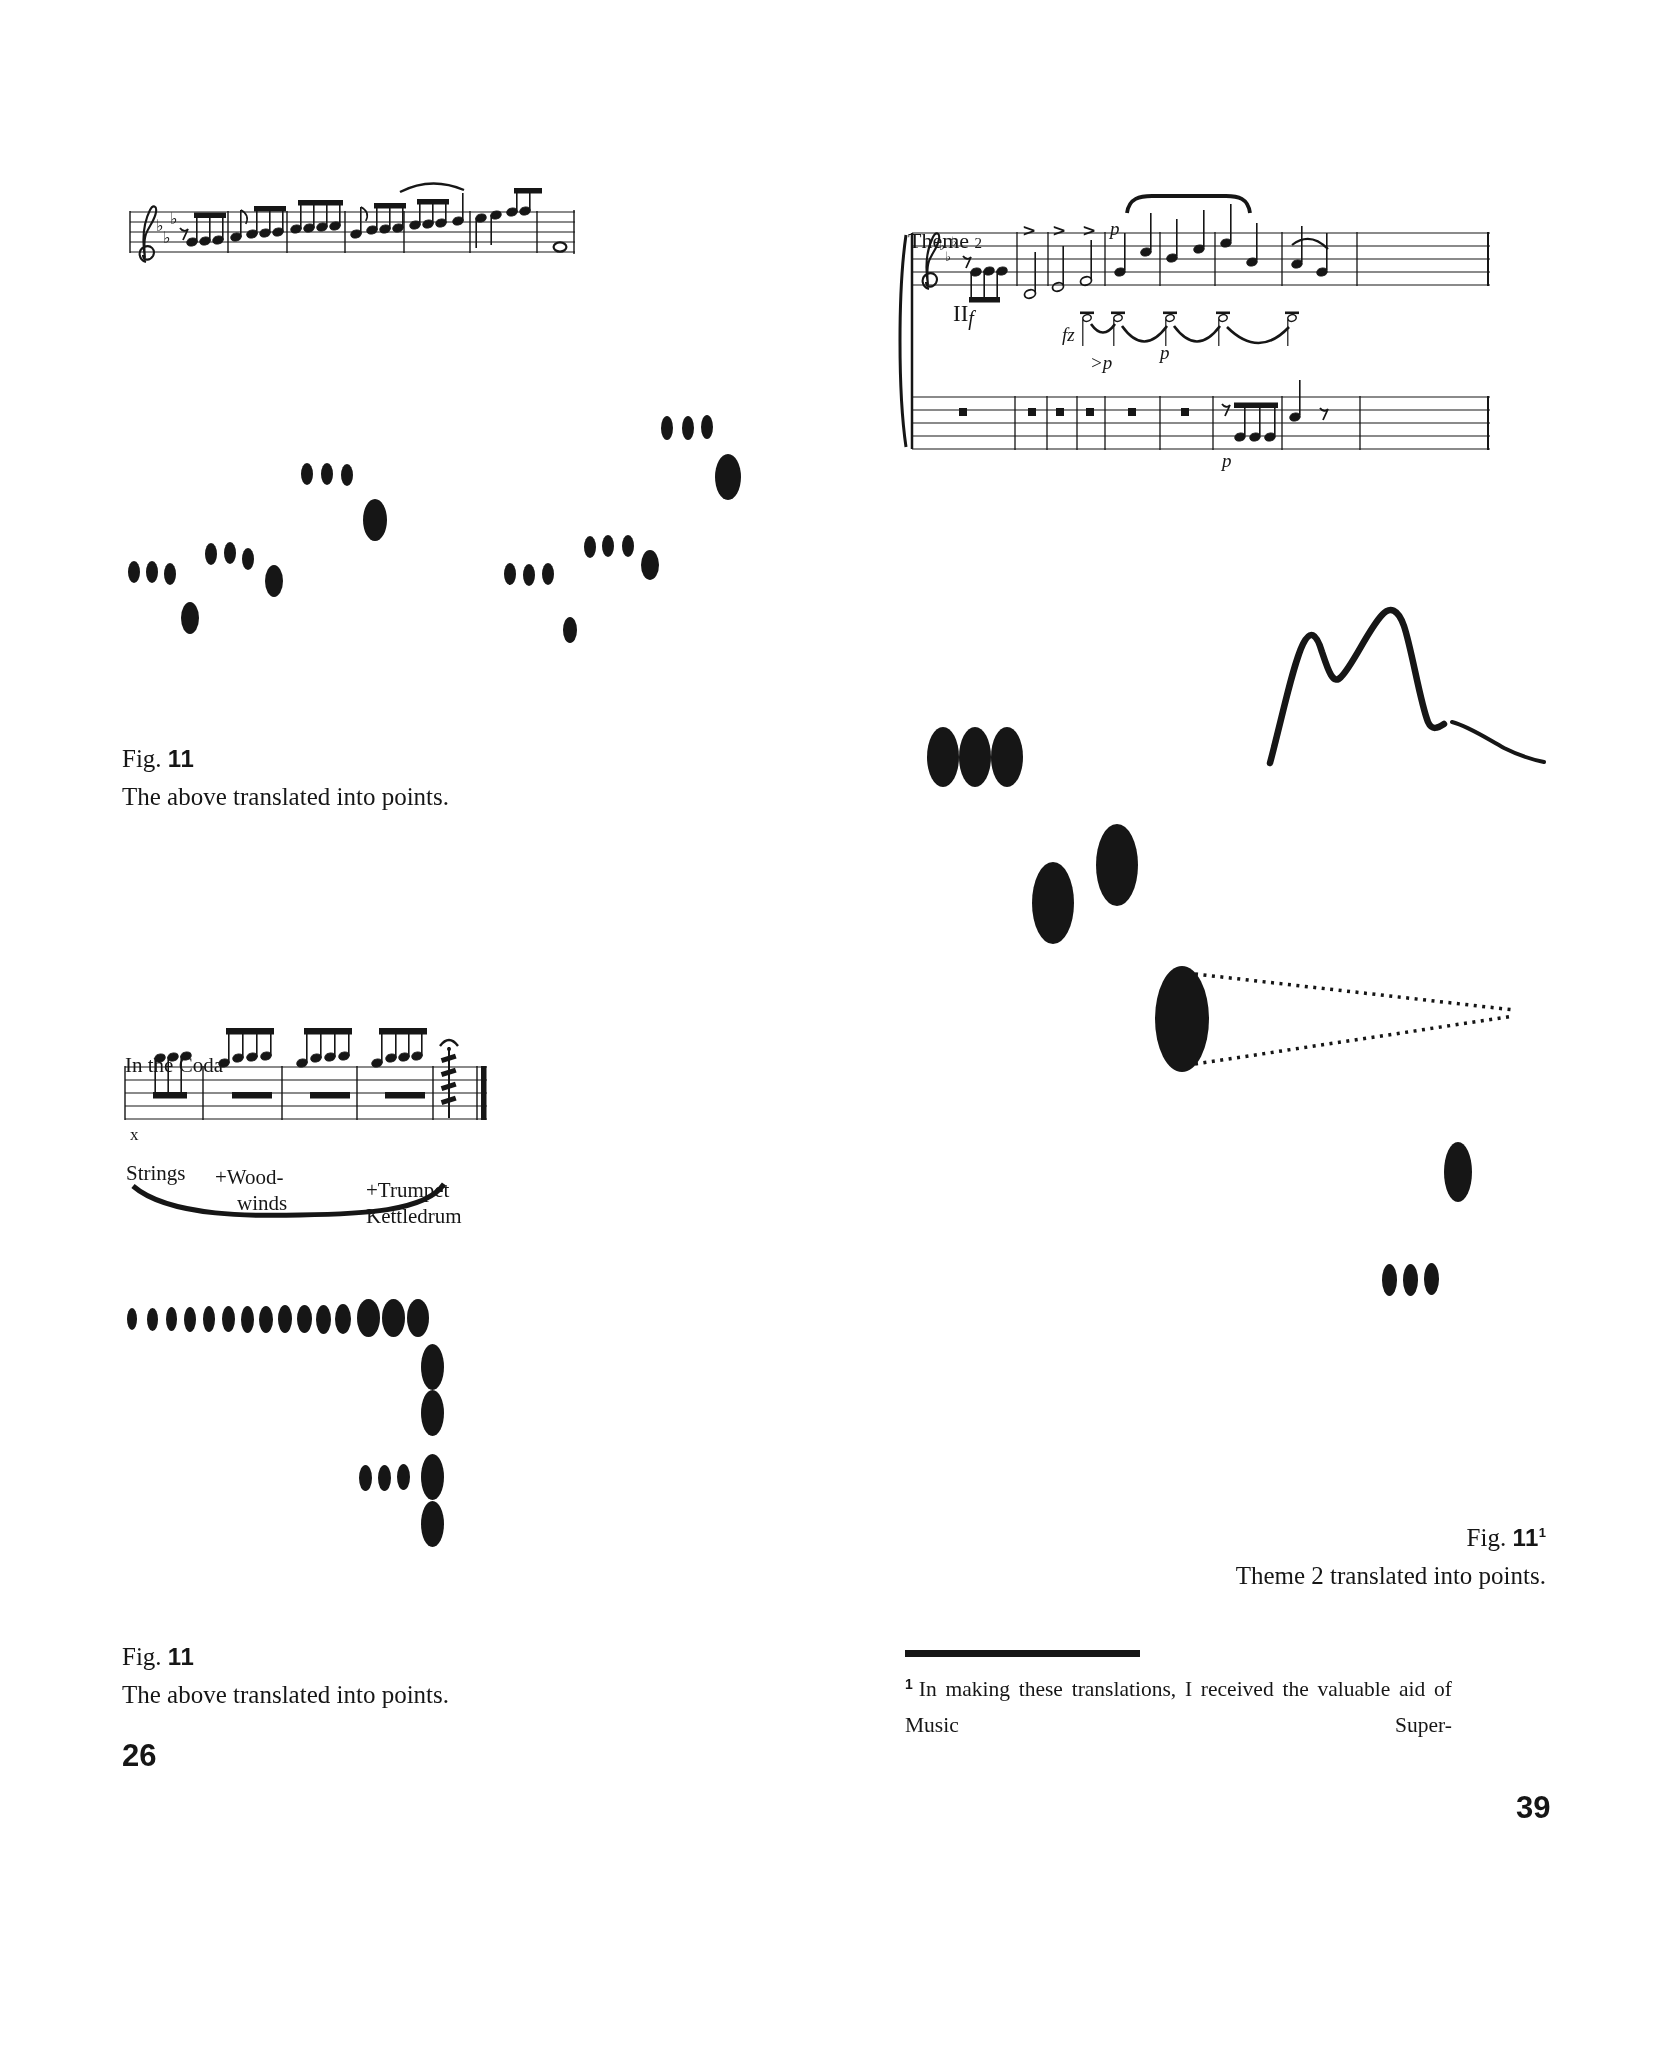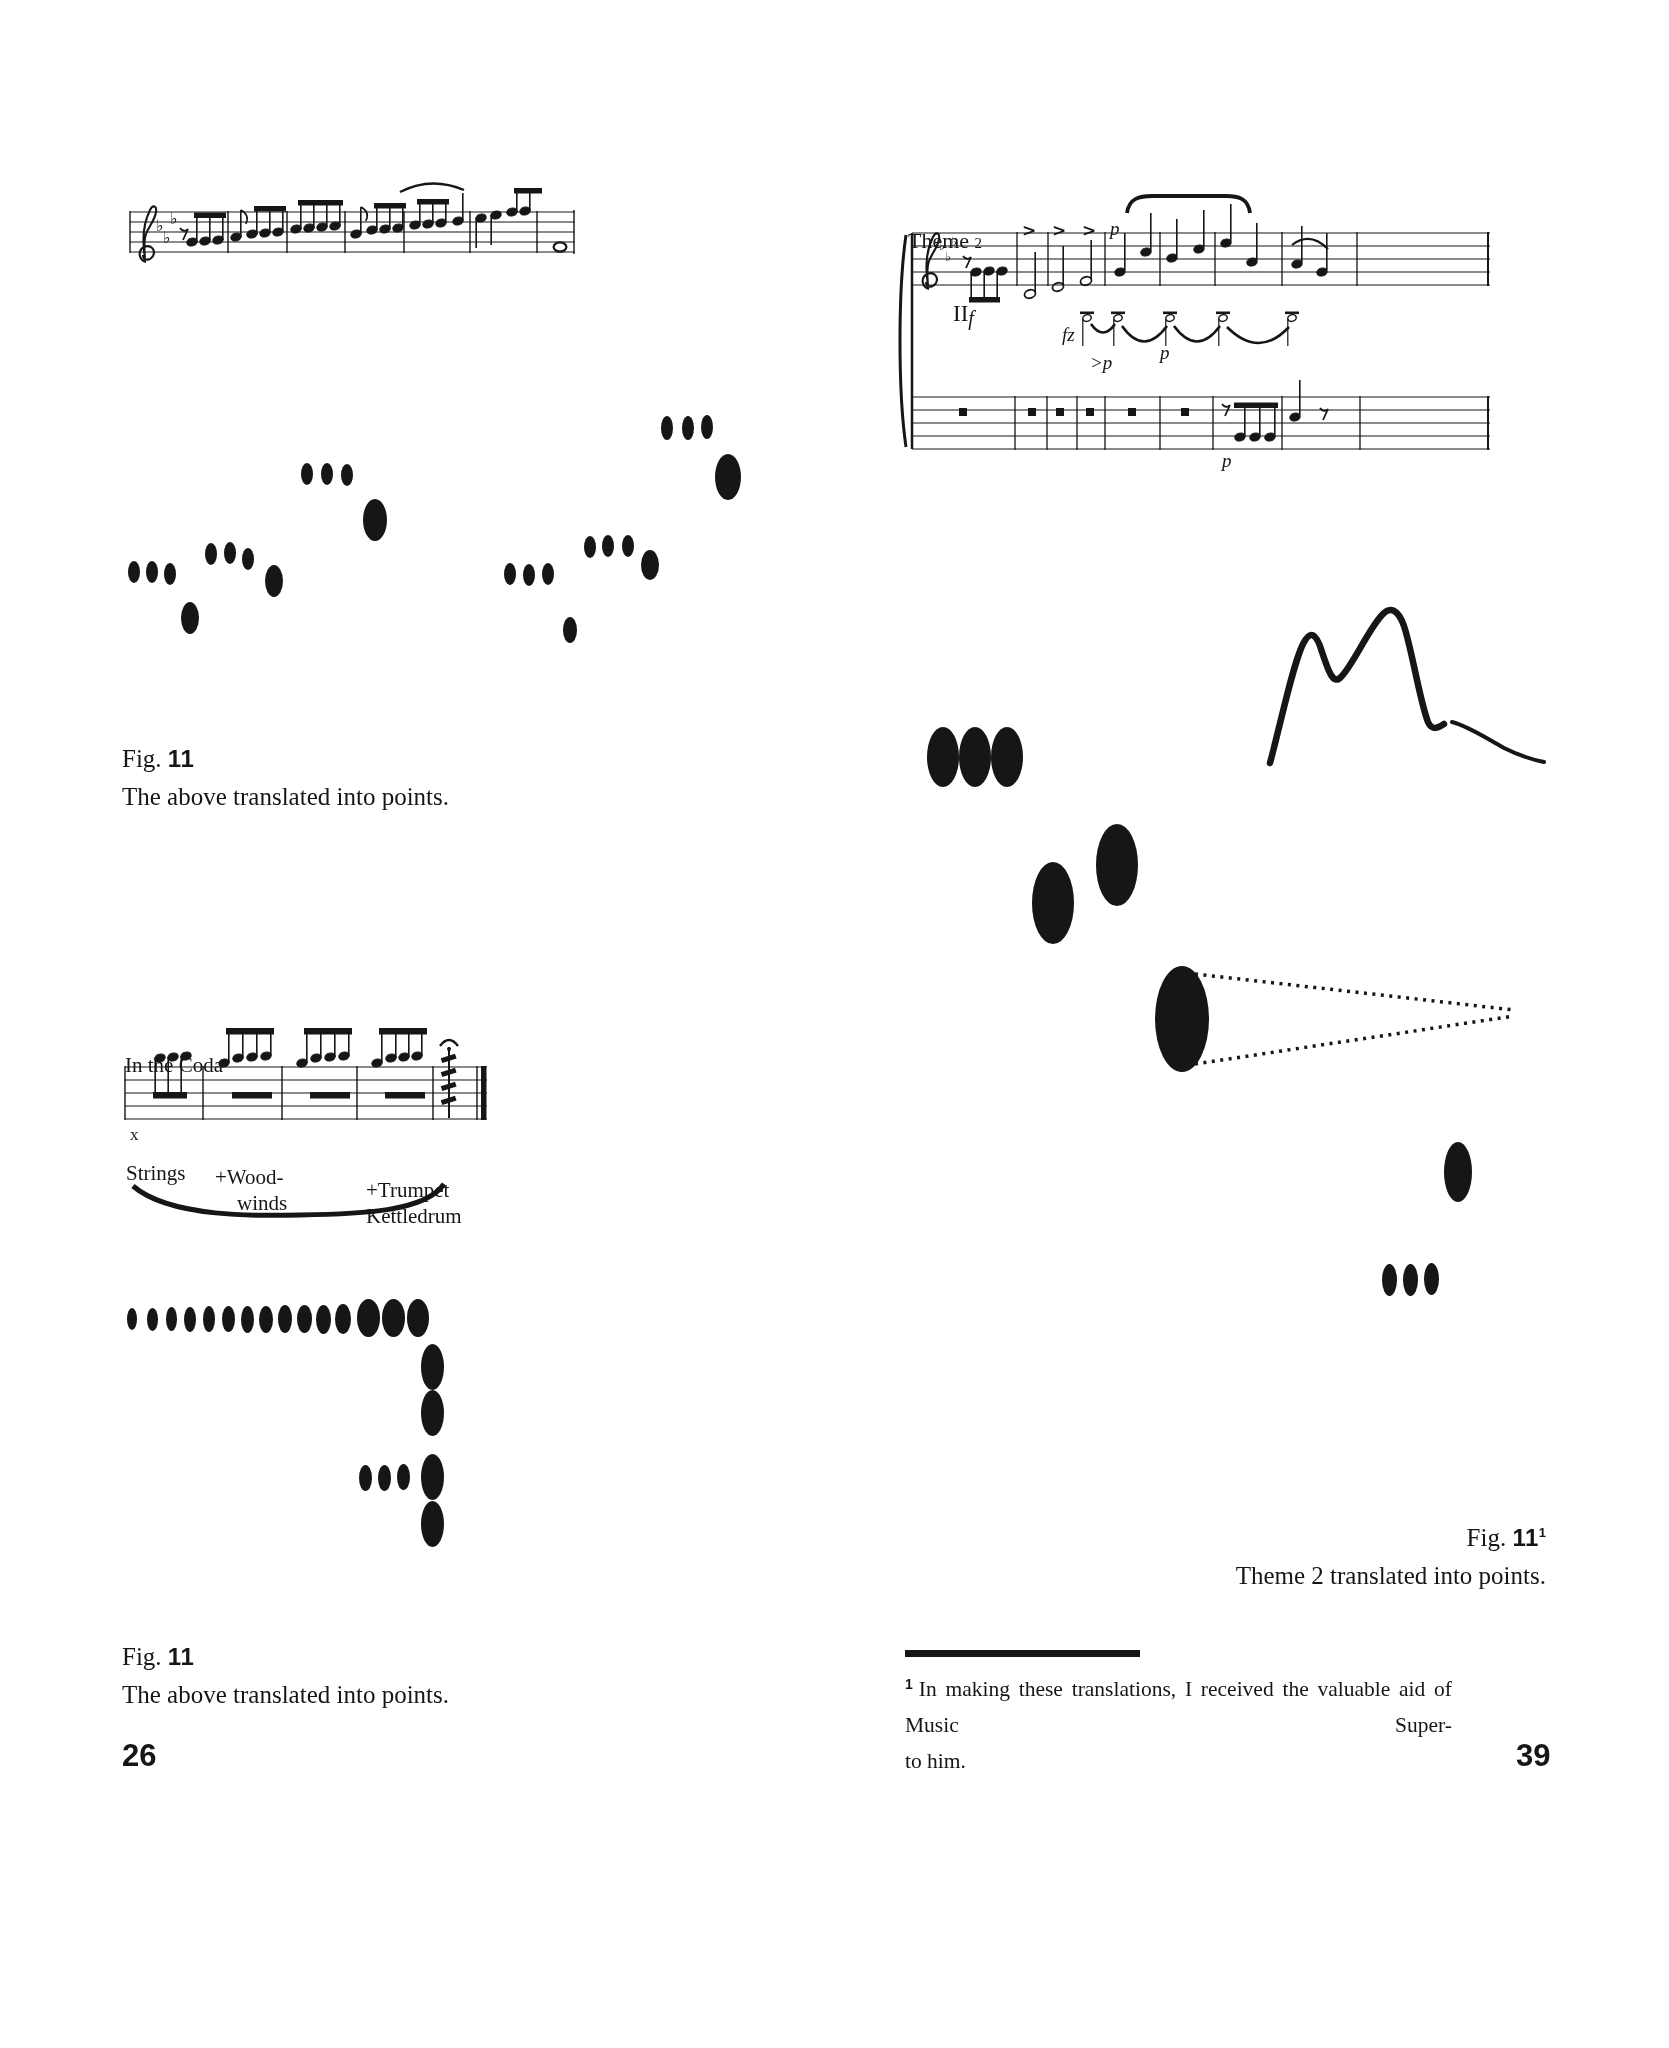--- a/index.html
+++ b/index.html
@@ -300,24 +300,23 @@
 
   <div class="txt caption rightcap" style="left:1046px;top:1514px;width:500px;">
     <div><span>Fig.</span>
       <span class="fignum">11</span><span class="figsup">1</span></div>
     <div>Theme 2 translated into points.</div>
   </div>
 
   <div class="frule" style="left:905px;top:1650px;width:235px;height:7px;"></div>
   <div class="fnote" style="left:905px;top:1666px;">
     <div class="fl"><span class="fnmark">1</span><span>In making these translations, I received the valuable aid of Music Super-</span></div>
-    <div class="fl3">to him.</div>
-  </div>
-
-  <div class="pagenum" style="left:1516px;top:1738px;">39</div>
+  </div>
+
+  <div class="pagenum" style="left:1516px;top:1790px;">39</div>
 
 <div class="dot" style="left: 128px; top: 561px; width: 12px; height: 22px; background: rgb(22, 22, 22);"></div>
     <div class="dot" style="left: 146px; top: 561px; width: 12px; height: 22px; background: rgb(22, 22, 22);"></div>
     <div class="dot" style="left: 164px; top: 563px; width: 12px; height: 22px; background: rgb(22, 22, 22);"></div>
     <div class="dot" style="left: 181px; top: 602px; width: 18px; height: 32px; background: rgb(22, 22, 22);"></div>
     <div class="dot" style="left: 205px; top: 543px; width: 12px; height: 22px; background: rgb(22, 22, 22);"></div>
     <div class="dot" style="left: 224px; top: 542px; width: 12px; height: 22px; background: rgb(22, 22, 22);"></div>
     <div class="dot" style="left: 242px; top: 548px; width: 12px; height: 22px; background: rgb(22, 22, 22);"></div>
     <div class="dot" style="left: 265px; top: 565px; width: 18px; height: 32px; background: rgb(22, 22, 22);"></div>
     <div class="dot" style="left: 301px; top: 463px; width: 12px; height: 22px; background: rgb(22, 22, 22);"></div>

